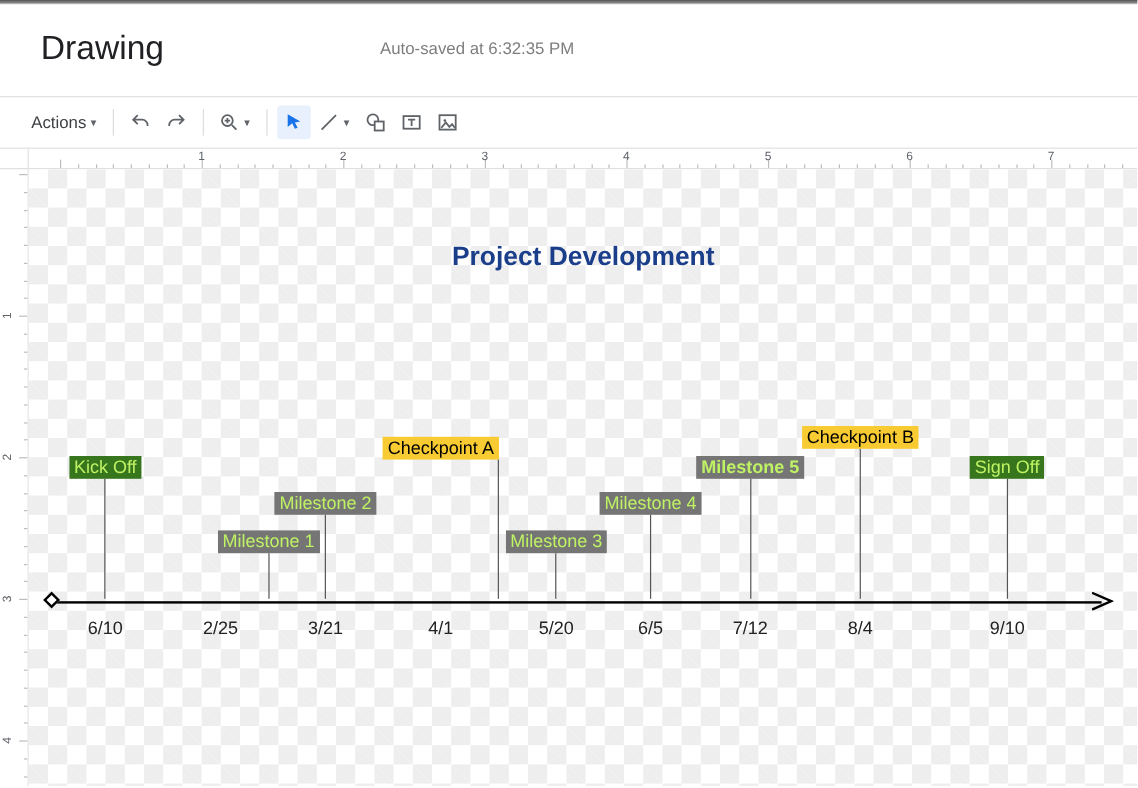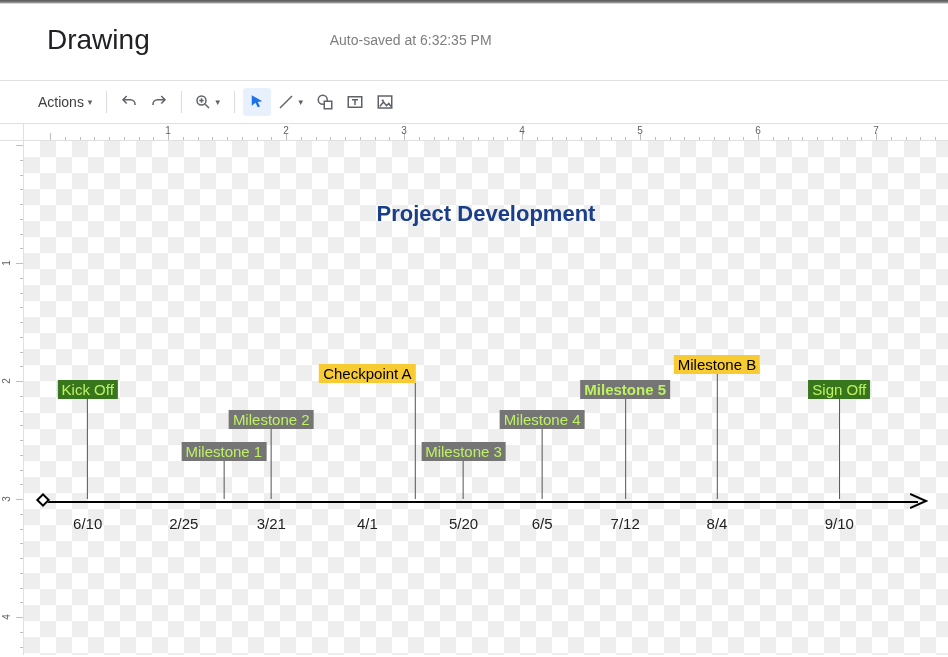--- a/index.html
+++ b/index.html
@@ -5,28 +5,28 @@
   * { box-sizing: border-box; }
   html, body { margin: 0; padding: 0; font-family: Arial, Helvetica, sans-serif; }
   body { width: 948px; height: 657px; overflow: hidden; background: #fff; }
 
   .topbar-shadow { height: 4px; background: linear-gradient(#555, #888 60%, rgba(0,0,0,0)); }
 
   .header {
     display: flex; align-items: center;
     padding: 20px 28px 24px 34px;
   }
-  .app-title { font-size: 28px; color: #202124; font-weight: 400; margin-right: 80px; margin-left: 13px;}
+  .app-title { font-size: 28px; color: #202124; font-weight: 400; margin-right: 80px;}
   .autosave { font-size: 14px; color: #7e7e7e; margin-left: 100px;}
 
   .divider { height: 1px; background: #e0e0e0; }
 
   .toolbar {
     display: flex; align-items: center;
-    height: 42px; padding: 0 28px 0 34px;
+    height: 42px; padding: 0 28px 0 22px;
     gap: 2px;
     text-align: center;
   }
   .tool-btn {
     display: inline-flex; align-items: center; justify-content: center;
     min-width: 28px; height: 28px; border-radius: 3px; padding: 0 4px;
     color: #5f6368; cursor: pointer;
   }
   .tool-btn.selected { background: #e8f0fe; }
   .tool-btn .tri { font-size: 8px; margin-left: 2px; color: #5f6368;}
@@ -342,21 +342,21 @@
           <div class="label lbl-gray">Milestone 4</div>
           <div class="stem" style="height: 70px;"></div>
         </div>
         <div class="date-label" style="left: 57%;">6/5</div>
         <div class="event" style="left: 66.5%; font-weight: bold;">
           <div class="label lbl-gray">Milestone 5</div>
           <div class="stem" style="height: 100px;"></div>
         </div>
         <div class="date-label" style="left: 66.5%;">7/12</div>
         <div class="event" style="left: 77%;">
-          <div class="label lbl-gold">Milestone B</div>
+          <div class="label lbl-gold">Checkpoint B</div>
           <div class="stem" style="height: 125px;"></div>
         </div>
         <div class="date-label" style="left: 77%;">8/4</div>
         <div class="event" style="left: 91%;">
           <div class="label lbl-green">Sign Off</div>
           <div class="stem" style="height: 100px;"></div>
         </div>
         <div class="date-label" style="left: 91%;">9/10</div>
       </div>
   </div>

